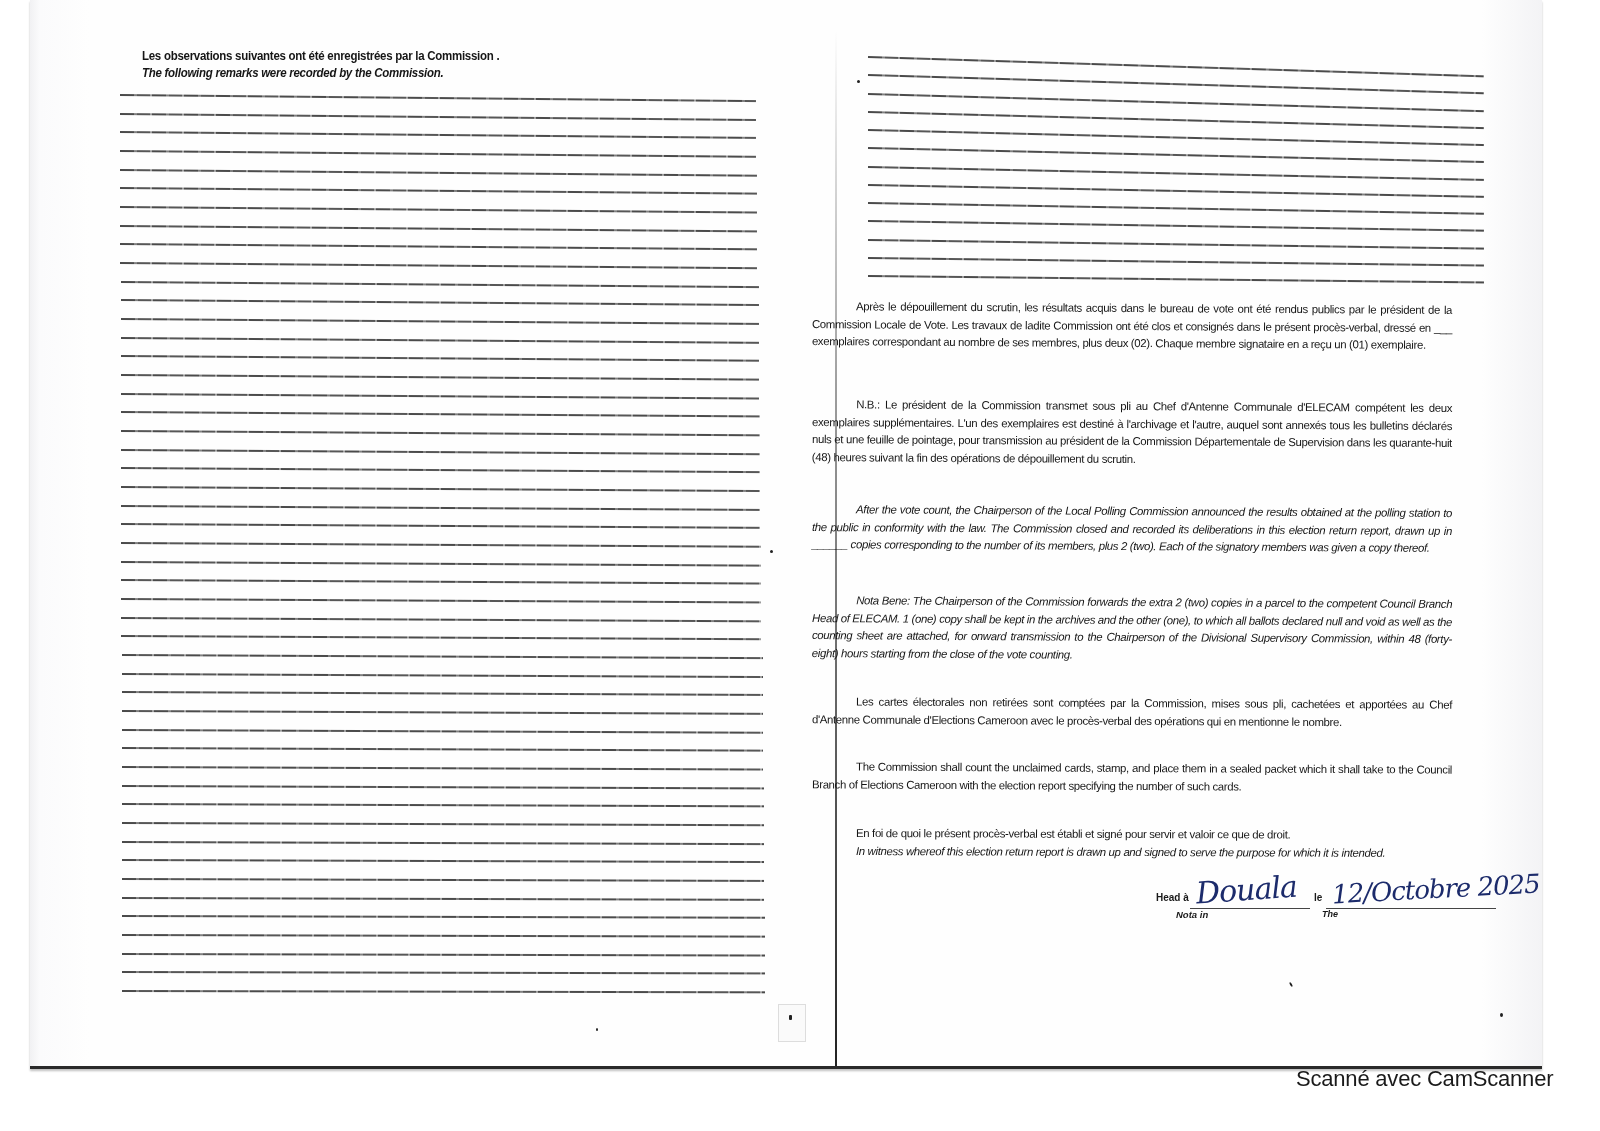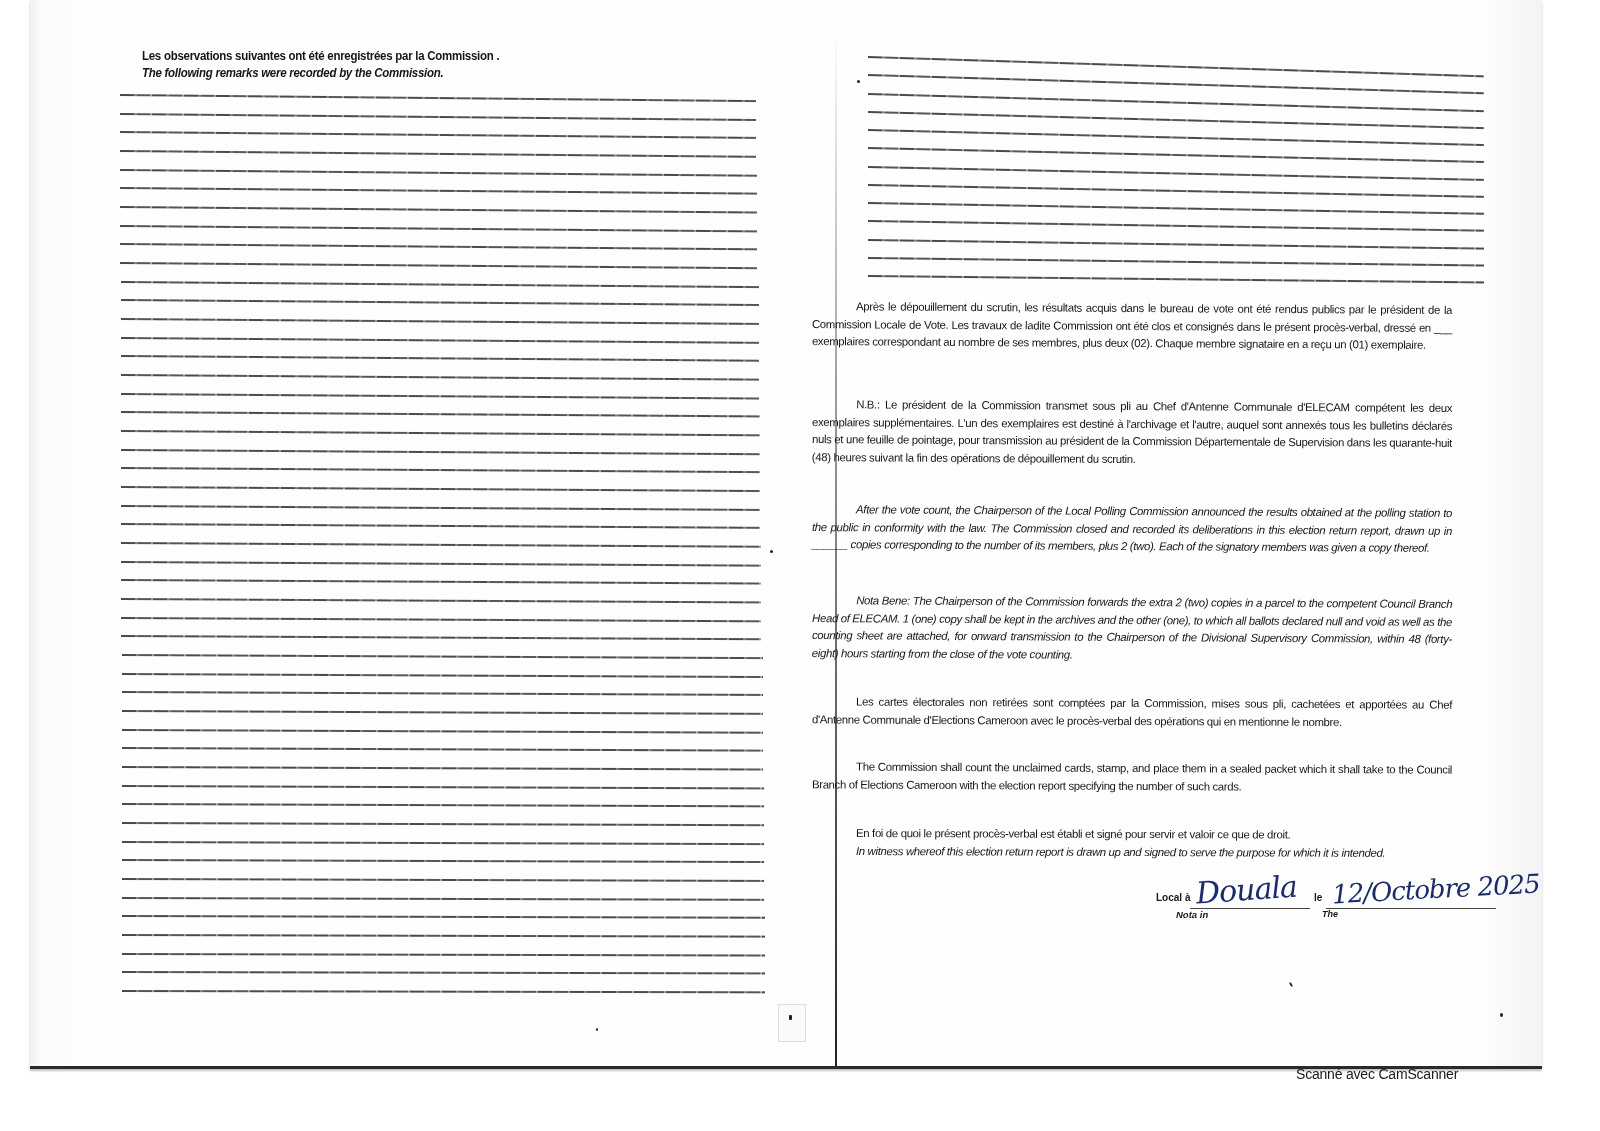--- a/index.html
+++ b/index.html
@@ -116,21 +116,21 @@
   .hw-city { left: 68px; top: 0px; font-size: 30px; letter-spacing: -1px; transform: rotate(-4deg); }
   .hw-date { left: 204px; top: 2px; font-size: 26px; letter-spacing: -1px; transform: rotate(-3deg); }
   .sig-underline { position:absolute; height:1px; background:#444; }
 
   .speck { position: absolute; background: #222; border-radius: 50%; }
 
   .watermark {
     position: absolute;
     left: 1296px; top: 1066px;
     font-family: "Liberation Sans", sans-serif;
-    font-size: 14px;
+    font-size: 22px;
     color: #1a1a1a;
     white-space: nowrap;
     letter-spacing: -0.2px;
   }
 </style>
 </head>
 <body>
 
 <div class="scan">
   <div class="sheet">
@@ -233,21 +233,21 @@
   </div>
   <div class="body-text p6">
     <p>The Commission shall count the unclaimed cards, stamp, and place them in a sealed packet which it shall take to the Council Branch of Elections Cameroon with the election report specifying the number of such cards.</p>
   </div>
   <div class="body-text p7">
     <p class="indent">En foi de quoi le présent procès-verbal est établi et signé pour servir et valoir ce que de droit.</p>
     <p class="indent" style="font-style:italic">In witness whereof this election return report is drawn up and signed to serve the purpose for which it is intended.</p>
   </div>
 
   <div class="sig-row">
-    <span class="sig-label fait">Local à</span>
+    <span class="sig-label fait">Head à</span>
     <span class="sig-label done">Nota in</span>
     <span class="handwriting hw-city">Douala</span>
     <div class="sig-underline" style="left:62px; top:36px; width:120px;"></div>
     <span class="sig-label le">le</span>
     <span class="sig-label the">The</span>
     <span class="handwriting hw-date">12/Octobre 2025</span>
     <div class="sig-underline" style="left:198px; top:36px; width:170px;"></div>
   </div>
 
   <div class="speck" style="left:596px; top:1028px; width:2px; height:3px;"></div>

